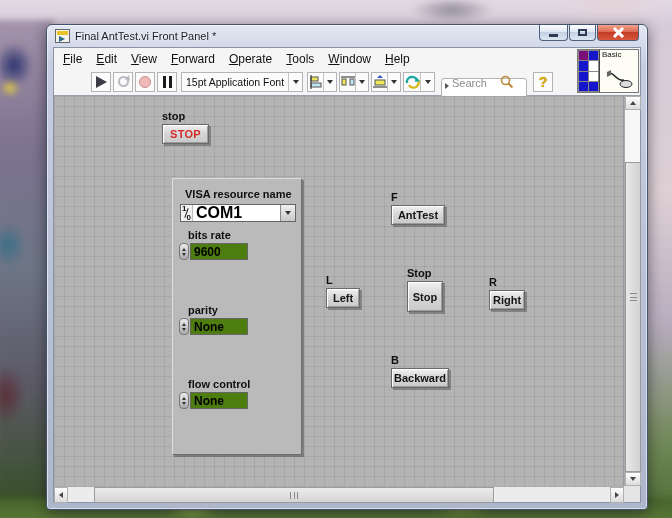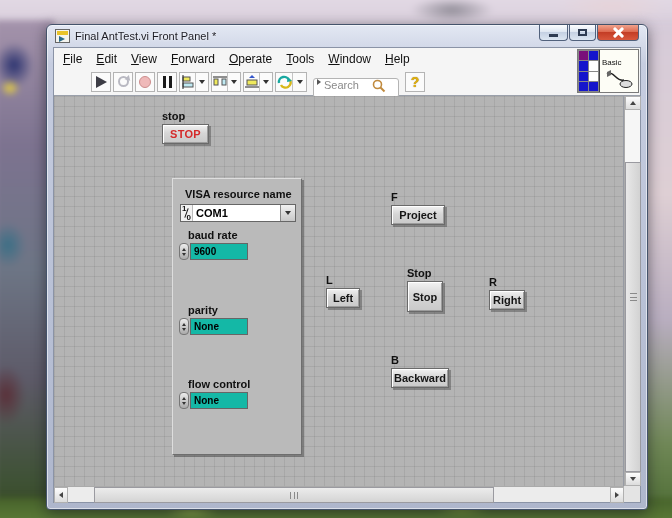--- a/index.html
+++ b/index.html
@@ -72,33 +72,33 @@
     border-left:5px solid #b9b9c2; border-top:3px solid transparent; border-bottom:3px solid transparent; transform:rotate(45deg); }
   .abort-dot { width:12px; height:12px; border-radius:50%; background:#efb9b9; border:1px solid #cc8d8d; }
   .pause-g { display:flex; gap:3px; } .pause-g i { width:3px; height:12px; background:#1a1a1a; }
   .fontbox { width:122px; height:20px; border:1px solid #b4b4b4; background:#fbfbfb; display:flex; align-items:center; margin:0 4px 0 2px; }
   .fontbox .fb-text { flex:1; font-size:10.5px; padding-left:4px; color:#111; white-space:nowrap; overflow:hidden; }
   .fb-arrow, .dd-arrow { width:14px; height:18px; border-left:1px solid #c4c4c4; display:flex; align-items:center; justify-content:center; }
   .tri-dn { width:0; height:0; border-top:4px solid #333; border-left:3.5px solid transparent; border-right:3.5px solid transparent; }
   .toolbox { width:30px; height:20px; border:1px solid #b4b4b4; background:#fbfbfb; display:flex; align-items:center; margin-right:2px; }
   .toolbox svg { margin-left:1px; }
   .searchbox { width:86px; height:20px; border:1px solid #b4b4b4; border-radius:3px; background:#fff;
-    display:flex; align-items:flex-start; margin:12px 6px 0 4px; padding:0 3px; }
+    display:flex; align-items:flex-end; margin:12px 6px 0 4px; padding:8px 3px; }
   .searchbox .sb-dd { width:0; height:0; border-left:4px solid #555; border-top:3px solid transparent; border-bottom:3px solid transparent; margin-right:3px; }
   .searchbox input { border:none; outline:none; width:48px; font-size:11px; color:#333; background:transparent; font-family:"Liberation Sans",sans-serif; }
   .searchbox input::placeholder { color:#8a8a8a; }
   .helpbtn { width:20px; height:20px; border:1px solid #b4b4b4; background:#fbfbfb; display:flex; align-items:center; justify-content:center;
     font-size:14px; font-weight:bold; color:#e0b010; text-shadow:0 0 1px #7a5c00; }
 
   
   .vi-block { position:absolute; right:1px; top:1px; width:62px; height:44px; background:#fff; border:1px solid #7a7a7a; display:flex; z-index:5; }
   .conn-pane { width:21px; height:100%; display:grid; grid-template-columns:1fr 1fr; grid-template-rows:1fr 1fr 1fr 1fr; gap:1px; background:#888; padding:1px; }
   .conn-pane i { background:#fff; } .conn-pane .c-blue { background:#1515cc; } .conn-pane .c-purple { background:#7a0f7a; }
   .vi-icon { flex:1; border-left:1px solid #444; position:relative; background:#fdfdf6; }
-  .vi-icon .vi-label { position:absolute; top:8px; left:2px; font-size:8px; color:#111; }
+  .vi-icon .vi-label { position:absolute; top:0; left:2px; font-size:8px; color:#111; }
   .vi-icon svg { position:absolute; left:4px; bottom:2px; }
 
   
   .panel { position:absolute; left:0; top:48px; right:16px; bottom:16px; background-color:#b4b4b4;
     background-image:linear-gradient(rgba(90,90,90,.14) 1px, transparent 1px),
                      linear-gradient(90deg, rgba(90,90,90,.14) 1px, transparent 1px);
     background-size:10px 10px; border-right:1px solid #979ba4; overflow:hidden; }
 
   .lv-caption { font-size:11px; font-weight:600; color:#101010; }
   .lv-btn { background:linear-gradient(180deg,#f2f2f2,#d6d6d6 45%,#c9c9c9);
@@ -110,30 +110,30 @@
 
   
   .visa { position:absolute; left:118px; top:82px; width:130px; height:277px; background:#bababa;
     border:1px solid; border-color:#dedede #6e6e6e #6e6e6e #dedede; box-shadow:2px 2px 0 rgba(70,70,70,.5); }
   .visa-title { position:absolute; left:12px; top:9px; }
   .visa-dd { position:absolute; left:7px; top:25px; width:116px; height:18px; background:#fff; border:1px solid #666; display:flex; align-items:center; }
   .io-glyph { width:12px; height:16px; position:relative; border-right:1px solid #bbb; background:#f2f2f2; }
   .io-glyph .io-1 { position:absolute; left:1px; top:-1px; font-size:8px; font-weight:bold; color:#111; }
   .io-glyph .io-0 { position:absolute; right:1px; bottom:-1px; font-size:8px; font-weight:bold; color:#111; }
   .io-glyph .io-slash { position:absolute; left:5px; top:3px; width:1px; height:10px; background:#111; transform:rotate(20deg); }
-  .visa-dd .dd-text { flex:1; font-size:11px; font-weight:600; padding-left:3px; color:#000; }
+  .visa-dd .dd-text { flex:1; font-size:16px; font-weight:600; padding-left:3px; color:#000; }
   .visa-dd .dd-arrow { width:15px; height:16px; background:linear-gradient(180deg,#f0f0f0,#c8c8c8); border-left:1px solid #888; }
   .visa-field-group { position:absolute; left:0; width:100%; }
   .vf-label { margin-left:15px; margin-bottom:2px; }
   .vf-row { display:flex; align-items:center; margin-left:6px; }
   .spinner { width:10px; height:17px; background:linear-gradient(180deg,#ececec,#aaaaaa); border:1px solid #777; border-radius:4px;
     display:flex; flex-direction:column; align-items:center; justify-content:center; gap:2px; margin-right:1px; }
   .spin-up { width:0; height:0; border-bottom:3px solid #333; border-left:2.5px solid transparent; border-right:2.5px solid transparent; }
   .spin-dn { width:0; height:0; border-top:3px solid #333; border-left:2.5px solid transparent; border-right:2.5px solid transparent; }
-  .vf-field { width:58px; height:17px; background:#14b8a6; border:1px solid #666; font-size:10px; font-weight:600; color:#000;
+  .vf-field { width:58px; height:17px; background:#4d7c0f; border:1px solid #666; font-size:12px; font-weight:600; color:#000;
     display:flex; align-items:center; padding-left:3px; }
 
   
   .dir-group { position:absolute; }
   .dir-group .lv-btn { margin-top:2px; }
   .pos-f { left:337px; top:95px; }  .pos-f .lv-btn { width:54px; height:20px; }
   .pos-l { left:272px; top:178px; } .pos-l .lv-btn { width:34px; height:20px; }
   .pos-m { left:353px; top:171px; } .pos-m .lv-btn { width:36px; height:31px; }
   .pos-r { left:435px; top:180px; } .pos-r .lv-btn { width:36px; height:20px; }
   .pos-b { left:337px; top:258px; } .pos-b .lv-btn { width:58px; height:20px; }
@@ -217,20 +217,26 @@
       <div class="tb-btn">
           <div class="abort-dot"></div>
         </div>
       <div class="tb-btn">
           <div class="pause-g">
             <i></i>
             <i></i>
           </div>
         </div>
 
+      <div class="fontbox">
+        <div class="fb-text">15pt Application Font</div>
+        <div class="fb-arrow">
+            <div class="tri-dn"></div>
+          </div>
+      </div>
 
       <div class="toolbox">
         <svg width="15" height="14">
           <rect x="2" y="2" width="7" height="4" fill="#efe95c" stroke="#555" stroke-width="1"></rect>
           <rect x="2" y="8" width="10" height="4" fill="#bfe9f2" stroke="#555" stroke-width="1"></rect>
           <line x1="2" y1="0" x2="2" y2="14" stroke="#222" stroke-width="1"></line>
         </svg>
         <div class="dd-arrow">
             <div class="tri-dn"></div>
           </div>
@@ -317,21 +323,21 @@
             <span class="io-slash"></span>
             <span class="io-0">0</span>
           </div>
           <div class="dd-text">COM1</div>
           <div class="dd-arrow">
               <div class="tri-dn"></div>
             </div>
         </div>
 
         <div class="visa-field-group" style="top:50px">
-          <div class="lv-caption vf-label">baud rate</div>
+          <div class="lv-caption vf-label">bits rate</div>
           <div class="vf-row">
             <div class="spinner">
                 <div class="spin-up"></div>
                 <div class="spin-dn"></div>
               </div>
             <div class="vf-field">9600</div>
           </div>
         </div>
 
 
@@ -354,21 +360,21 @@
                 <div class="spin-up"></div>
                 <div class="spin-dn"></div>
               </div>
             <div class="vf-field">None</div>
           </div>
         </div>
       </div>
 
       <div class="dir-group pos-f">
         <div class="lv-caption">F</div>
-        <div class="lv-btn">Project</div>
+        <div class="lv-btn">AntTest</div>
       </div>
       <div class="dir-group pos-l">
         <div class="lv-caption">L</div>
         <div class="lv-btn">Left</div>
       </div>
       <div class="dir-group pos-m">
         <div class="lv-caption">Stop</div>
         <div class="lv-btn">Stop</div>
       </div>
       <div class="dir-group pos-r">

